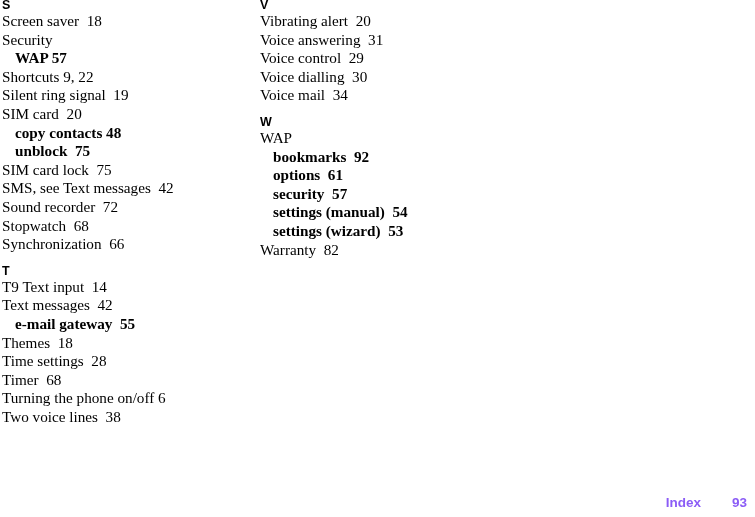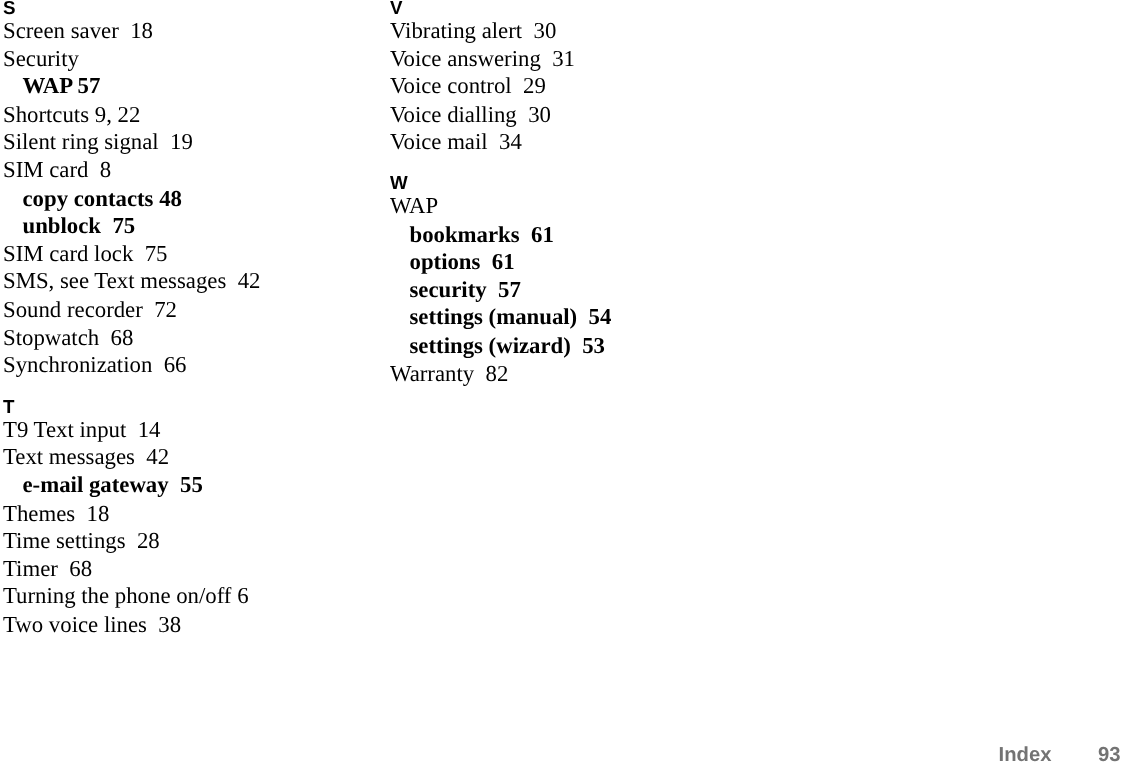--- a/index.html
+++ b/index.html
@@ -59,39 +59,39 @@
   #footer {
     position: absolute;
     left: 0;
     bottom: 6px;
     width: 747px;
     text-align: right;
     font-family: "Liberation Sans", "DejaVu Sans", sans-serif;
     font-weight: bold;
     font-size: 13.5px;
     line-height: 16px;
-    color: #737373;
+    color: #8b5cf6;
   }
   #footer .label { }
   #footer .page  { display: inline-block; min-width: 46px; text-align: right; }
 </style>
 </head>
 <body>
 
 <div id="page">
 
   <div class="column" id="col-left">
       <div class="section">
         <div class="section-heading">S</div>
         <div class="entry">Screen saver  18</div>
         <div class="entry">Security</div>
         <div class="entry sub">WAP 57</div>
         <div class="entry">Shortcuts 9, 22</div>
         <div class="entry">Silent ring signal  19</div>
-        <div class="entry">SIM card  8</div>
+        <div class="entry">SIM card  20</div>
         <div class="entry sub">copy contacts 48</div>
         <div class="entry sub">unblock  75</div>
         <div class="entry">SIM card lock  75</div>
         <div class="entry">SMS, see Text messages  42</div>
         <div class="entry">Sound recorder  72</div>
         <div class="entry">Stopwatch  68</div>
         <div class="entry">Synchronization  66</div>
       </div>
       <div class="section">
         <div class="section-heading">T</div>
@@ -101,30 +101,30 @@
         <div class="entry">Themes  18</div>
         <div class="entry">Time settings  28</div>
         <div class="entry">Timer  68</div>
         <div class="entry">Turning the phone on/off 6</div>
         <div class="entry">Two voice lines  38</div>
       </div>
     </div>
   <div class="column" id="col-right">
       <div class="section">
         <div class="section-heading">V</div>
-        <div class="entry">Vibrating alert  30</div>
+        <div class="entry">Vibrating alert  20</div>
         <div class="entry">Voice answering  31</div>
         <div class="entry">Voice control  29</div>
         <div class="entry">Voice dialling  30</div>
         <div class="entry">Voice mail  34</div>
       </div>
       <div class="section">
         <div class="section-heading">W</div>
         <div class="entry">WAP</div>
-        <div class="entry sub">bookmarks  61</div>
+        <div class="entry sub">bookmarks  92</div>
         <div class="entry sub">options  61</div>
         <div class="entry sub">security  57</div>
         <div class="entry sub">settings (manual)  54</div>
         <div class="entry sub">settings (wizard)  53</div>
         <div class="entry">Warranty  82</div>
       </div>
     </div>
 
   <div id="footer">
     <span class="label">Index</span><span class="page">93</span>

